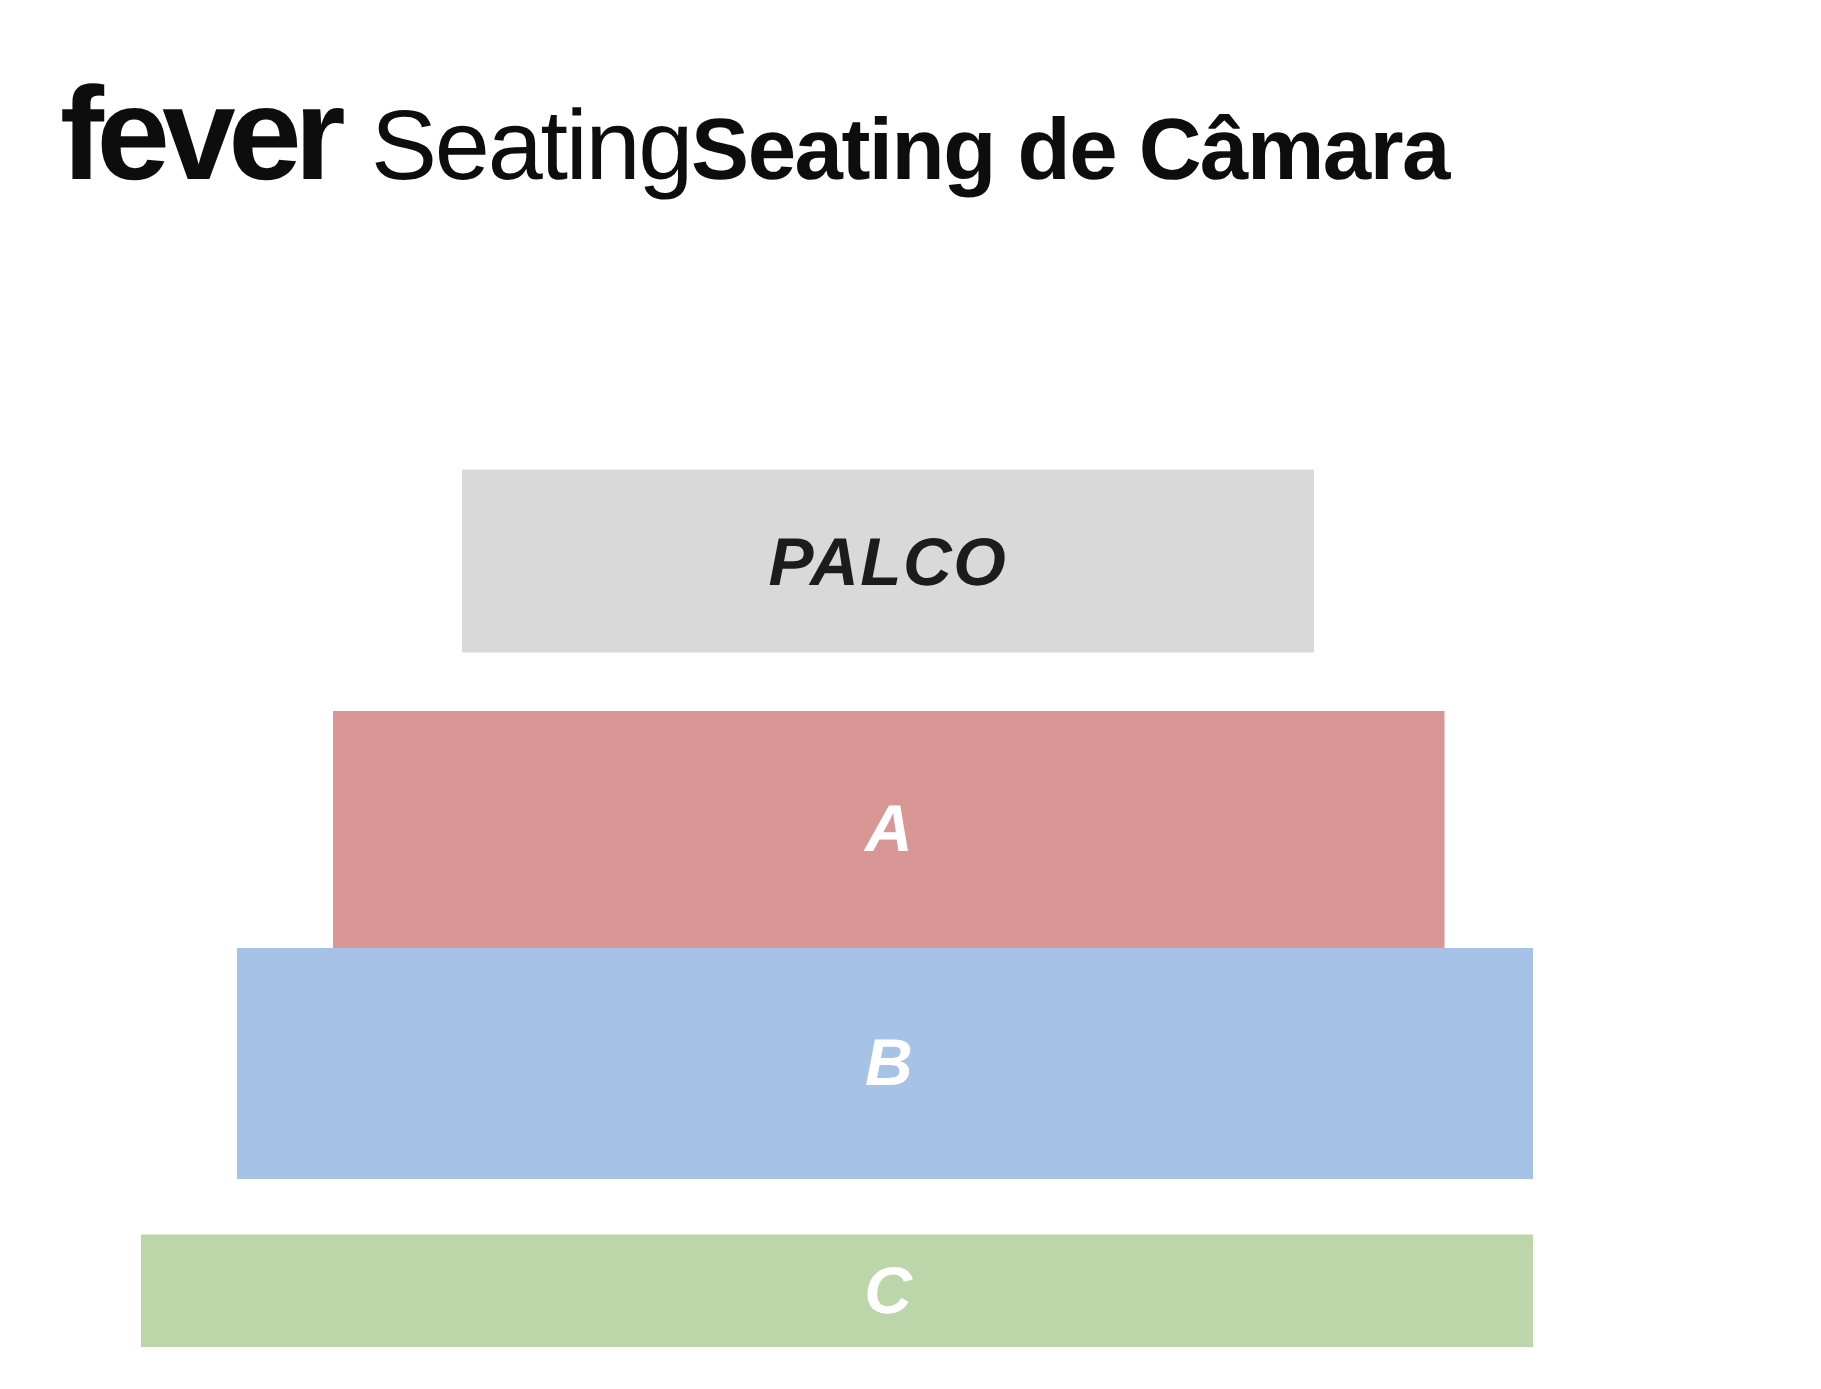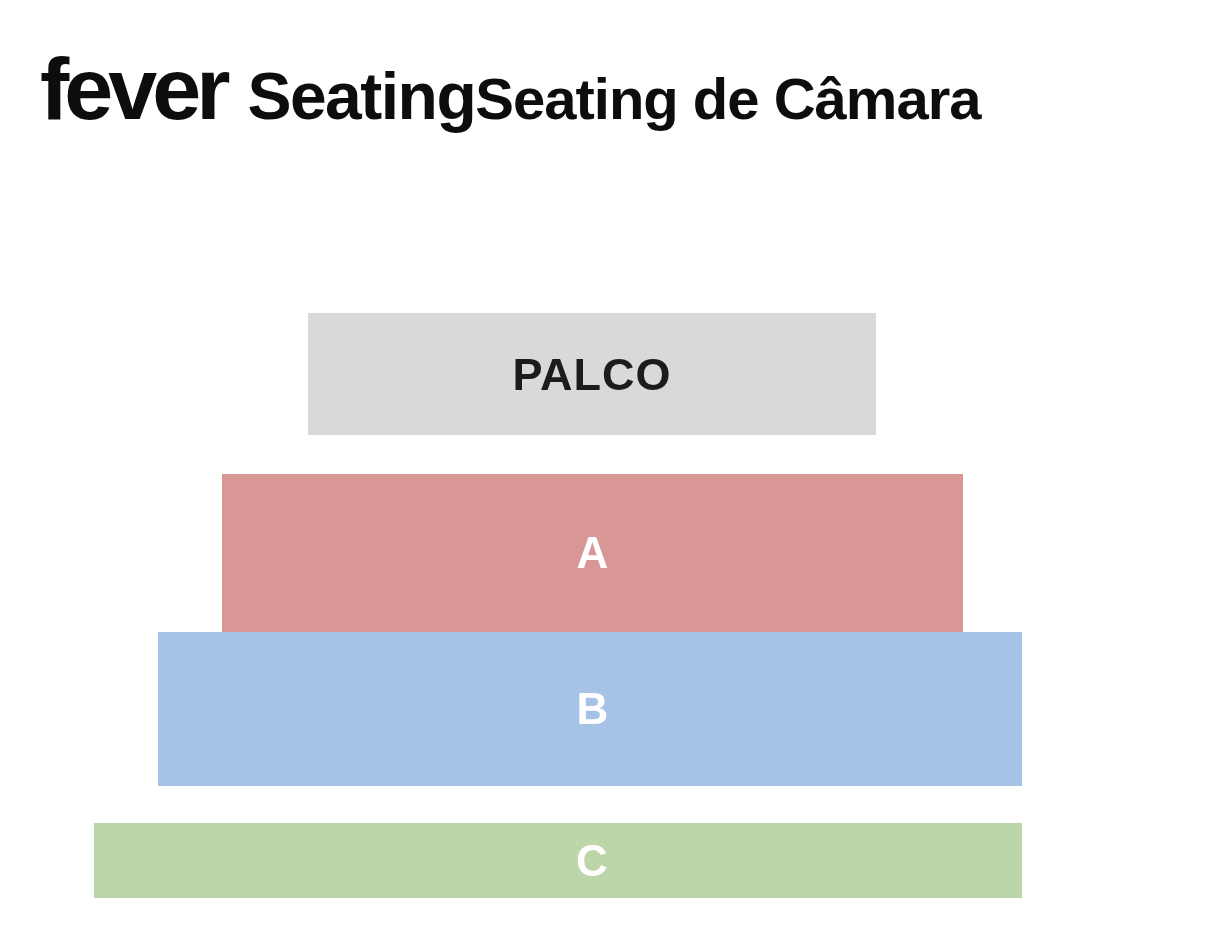--- a/index.html
+++ b/index.html
@@ -28,21 +28,21 @@
   }
   .logo-fever {
     font-size: 88px;
     font-weight: 900;
     letter-spacing: -5px;
     line-height: 1;
     color: #0d0d0d;
   }
   .logo-seating {
     font-size: 66px;
-    font-weight: 700;
+    font-weight: 400;
     letter-spacing: -1.5px;
     line-height: 1;
     color: #0d0d0d;
     margin-left: 22px;
   }
   .venue-title {
     margin-left: auto;
     font-size: 58px;
     font-weight: 700;
     letter-spacing: -1px;
@@ -51,20 +51,21 @@
   }
 
   
   .map-box {
     position: absolute;
     display: flex;
     align-items: center;
     justify-content: center;
     font-weight: 700;
     line-height: 1;
+    font-style: italic;
   }
   .stage {
     left: 308px;
     top: 313px;
     width: 568px;
     height: 122px;
     font-size: 45px;
     letter-spacing: 1px;
     color: #1c1c1c;
   }

